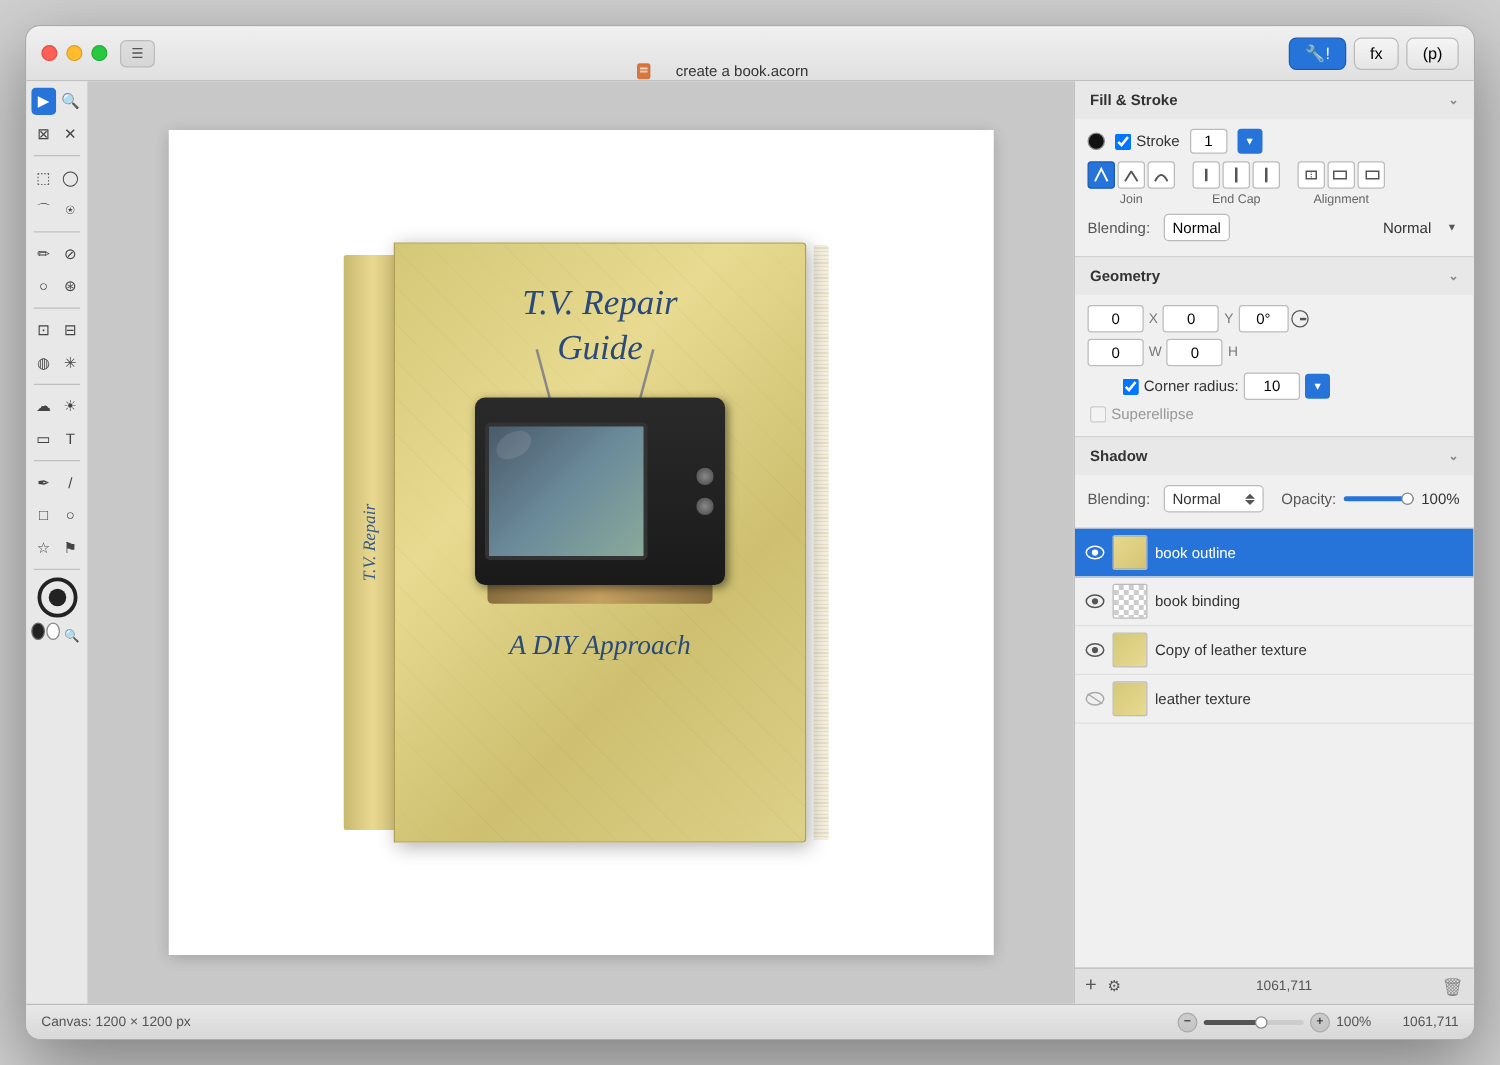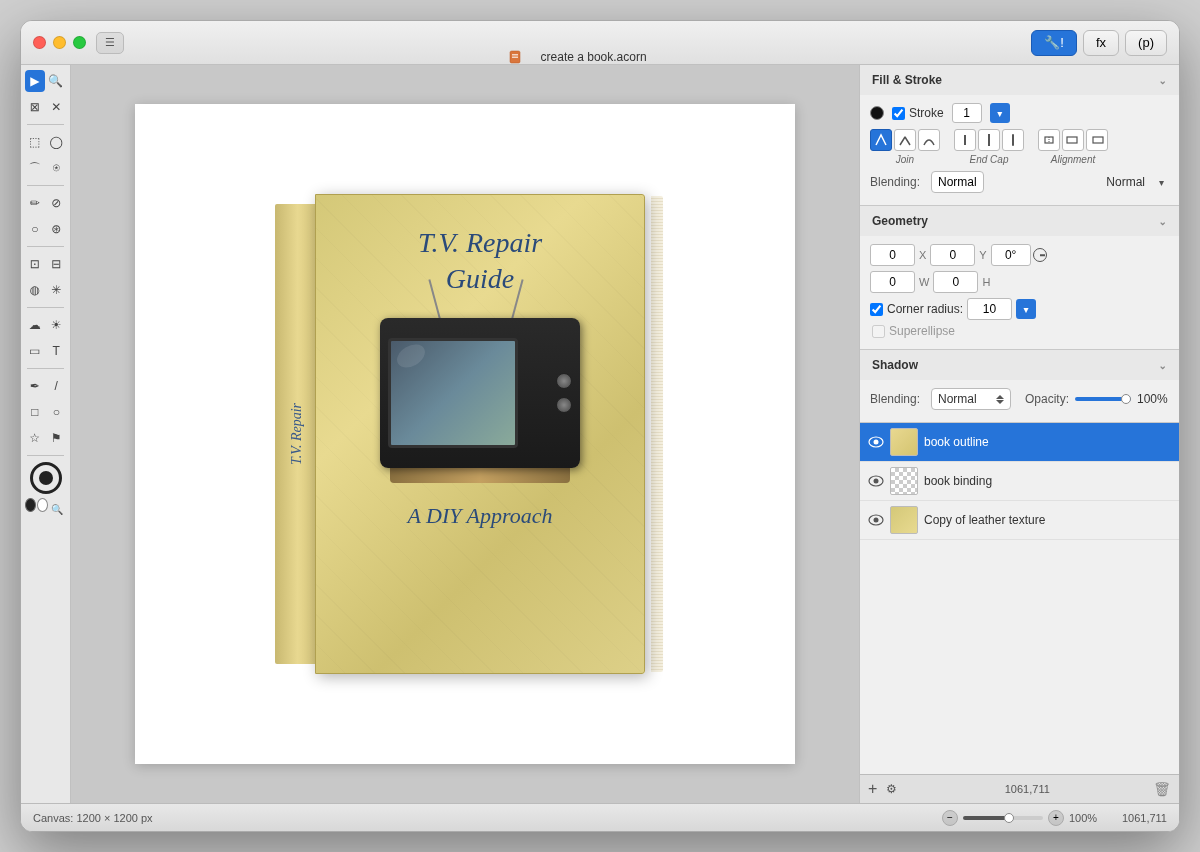--- a/index.html
+++ b/index.html
@@ -488,21 +488,20 @@
     }
     .icon-group {
       display: flex;
       flex-direction: column;
       align-items: center;
       gap: 3px;
     }
     .icon-group-label {
       font-size: 10px;
       color: #666;
-      font-style: italic;
     }
     .icon-btn-row {
       display: flex;
       gap: 2px;
     }
     .icon-btn {
       width: 22px;
       height: 22px;
       background: white;
       border: 1px solid #bbb;
@@ -615,20 +614,21 @@
       width: 5px;
       height: 1.5px;
       background: #555;
       transform: translateY(-50%);
     }
     .corner-row {
       display: flex;
       align-items: center;
       gap: 4px;
       margin-bottom: 4px;
+      margin-left: 28px;
     }
     .corner-input {
       width: 45px;
       height: 22px;
       border: 1px solid #bbb;
       border-radius: 3px;
       text-align: center;
       font-size: 12px;
       background: white;
     }
@@ -1114,20 +1114,30 @@
           <div class="layer-eye">
             <svg width="16" height="12" viewBox="0 0 16 12">
                 <ellipse cx="8" cy="6" rx="7" ry="5" stroke="#555" stroke-width="1.2" fill="none"></ellipse>
                 <circle cx="8" cy="6" r="2.5" fill="#555"></circle>
               </svg>
           </div>
           <div class="layer-thumb golden"></div>
           <span class="layer-name">Copy of leather texture</span>
         </div>
 
+        <div class="layer-item">
+          <div class="layer-eye hidden">
+            <svg width="16" height="12" viewBox="0 0 16 12">
+              <ellipse cx="8" cy="6" rx="7" ry="5" stroke="#aaa" stroke-width="1.2" fill="none"></ellipse>
+              <line x1="2" y1="2" x2="14" y2="10" stroke="#aaa" stroke-width="1.2"></line>
+            </svg>
+          </div>
+          <div class="layer-thumb golden"></div>
+          <span class="layer-name">leather texture</span>
+        </div>
       </div>
 
       <div class="layers-bottom">
         <span class="layers-add-btn">+</span>
         <span class="layers-settings-btn">⚙</span>
         <span class="layers-coord">1061,711</span>
         <span class="layers-trash">🗑</span>
       </div>
     </div>
   </div>

